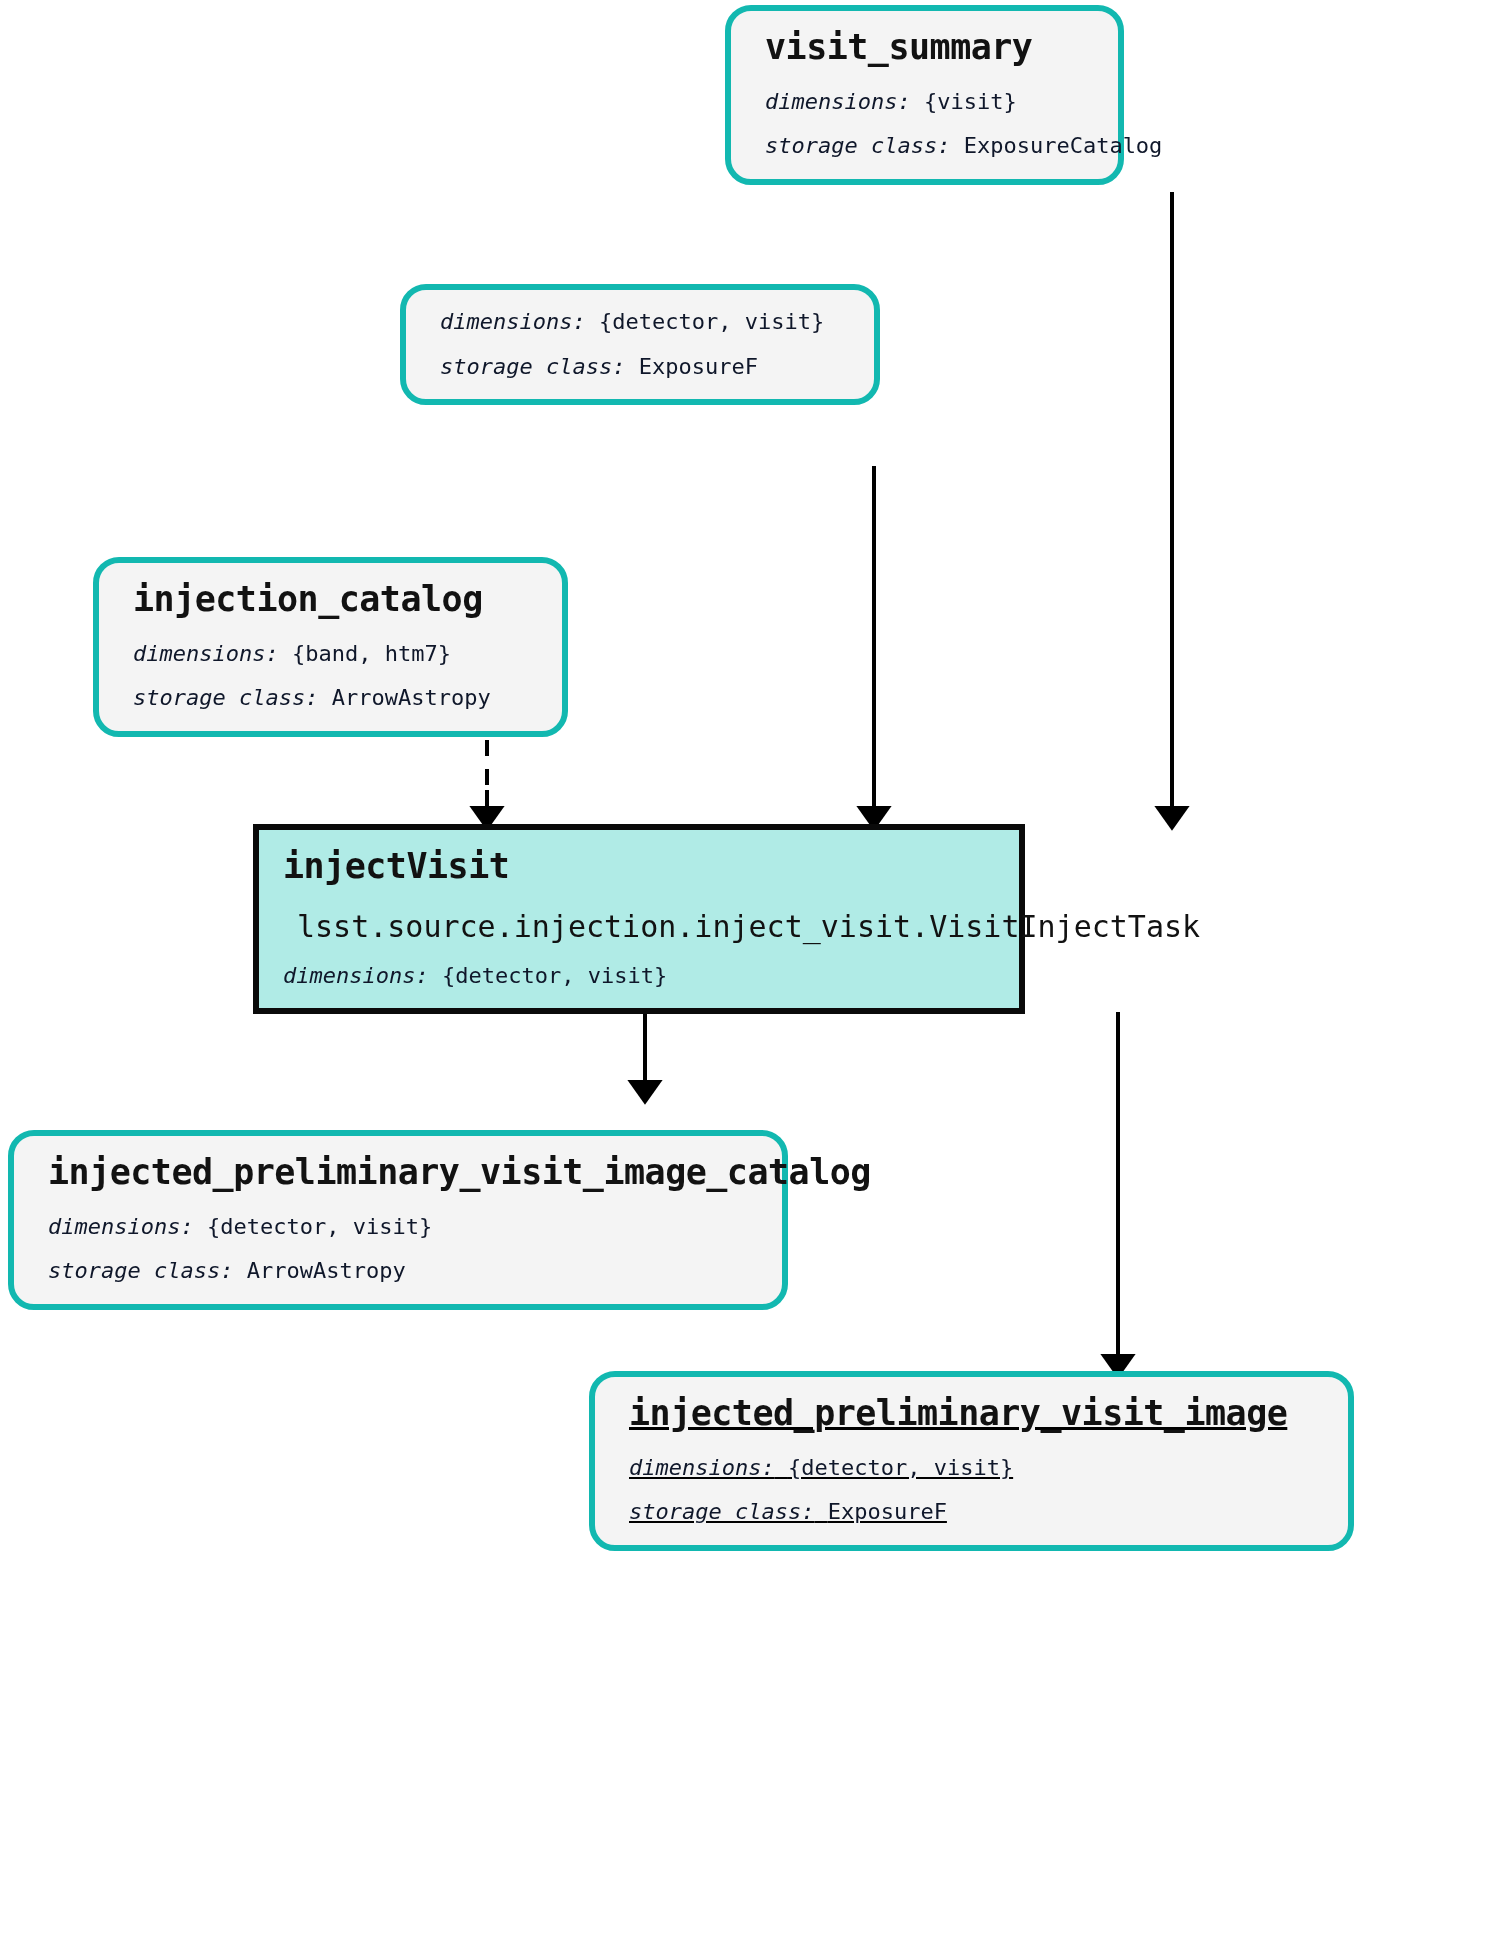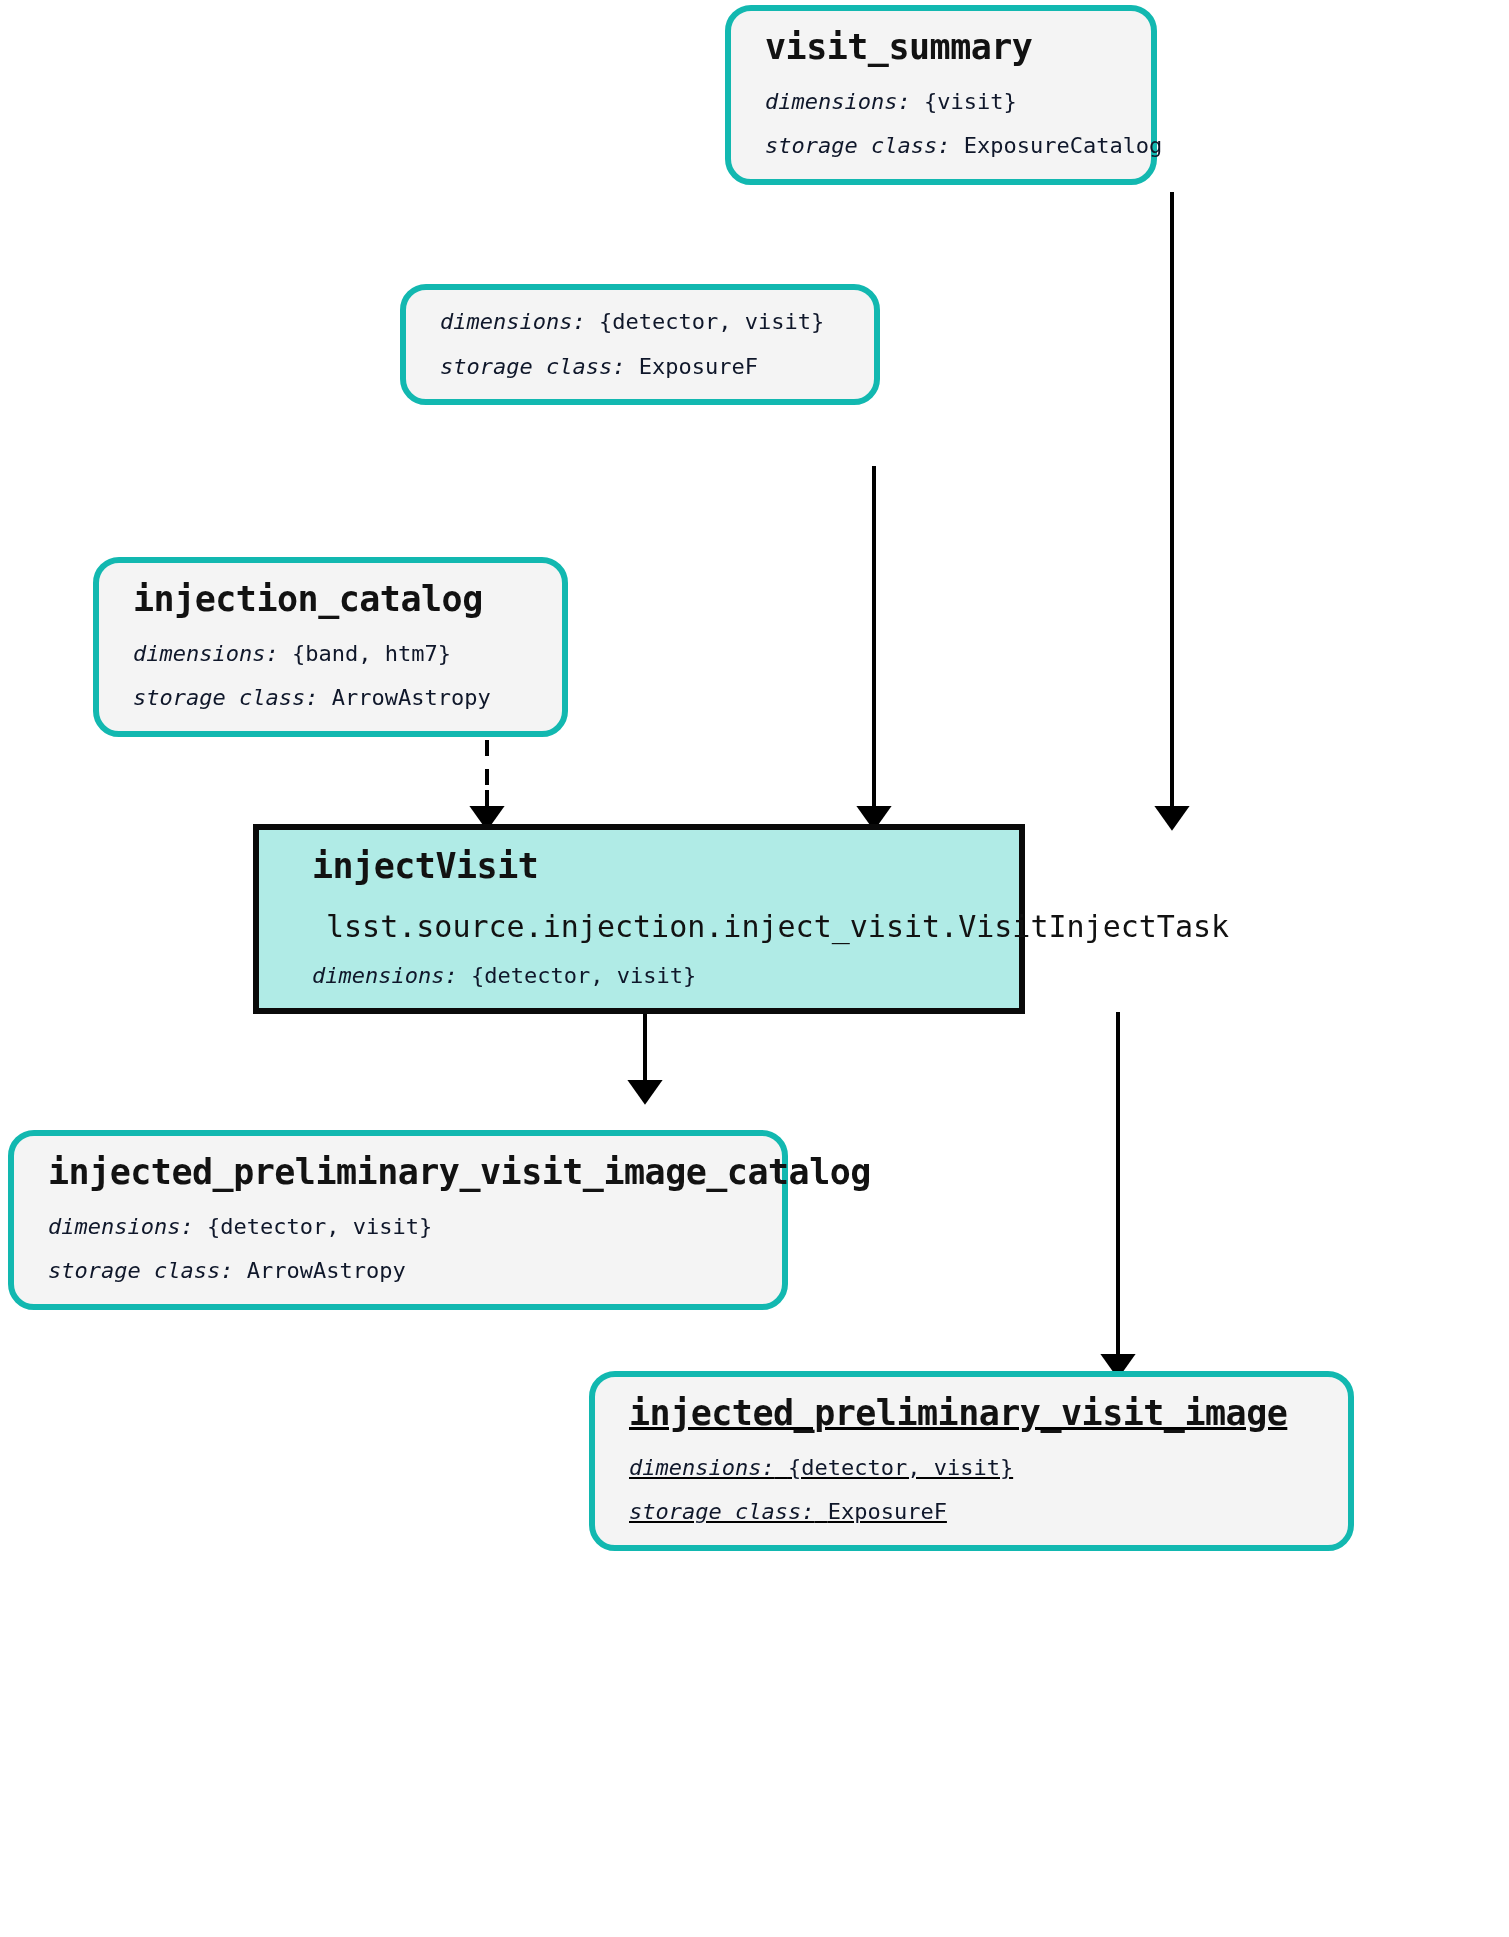--- a/index.html
+++ b/index.html
@@ -37,21 +37,21 @@
     background: #f4f4f4;
     border: 6px solid #12b8b0;
     border-radius: 26px;
     padding: 10px 34px;
   }
   
   .node-task {
     background: #b0ebe6;
     border: 6px solid #0a0a0a;
     border-radius: 0;
-    padding: 10px 53px;
+    padding: 10px 24px;
   }
   .node-title {
     font-family: "DejaVu Sans Mono", monospace;
     font-weight: bold;
     font-size: 35px;
     color: #121212;
     letter-spacing: -0.5px;
     white-space: nowrap;
     line-height: 1.28;
     margin: 4px 0 10px 0;
@@ -74,21 +74,21 @@
     font-family: "DejaVu Sans Mono", monospace;
     font-size: 30px;
     color: #121212;
     white-space: nowrap;
     line-height: 1.3;
     margin: 8px 14px;
     font-style: normal;
   }
 
   
-  #node-visit-summary            { left: 725px;  top: 5px;    width: 432px;  }
+  #node-visit-summary            { left: 725px;  top: 5px;    width: 399px;  }
   #node-preliminary-visit-image  { left: 400px;  top: 284px;  width: 480px;  }
   #node-injection-catalog        { left: 93px;   top: 557px;  width: 475px;  }
   #node-inject-visit             { left: 253px;  top: 824px;  width: 772px;  }
   #node-injected-prelim-cat      { left: 8px;    top: 1098px; width: 780px; margin-top: 32px;  }
   #node-injected-prelim-img      { left: 589px;  top: 1371px; width: 765px; text-decoration: underline;  }
 </style>
 </head>
 <body>
 
 <div id="canvas">

